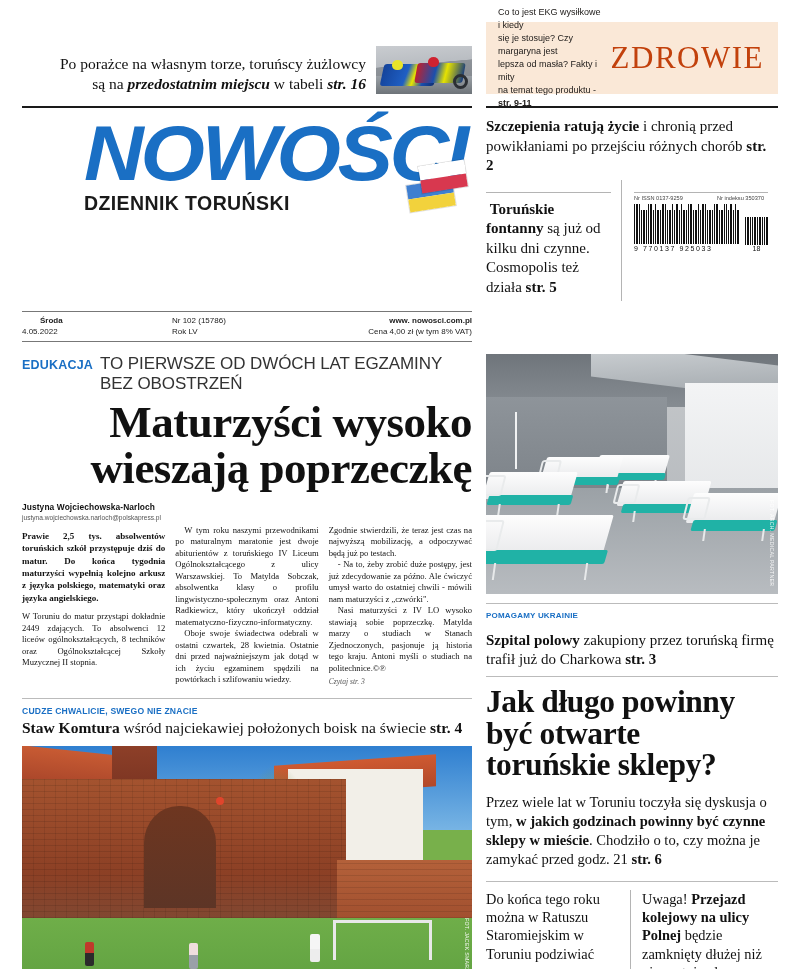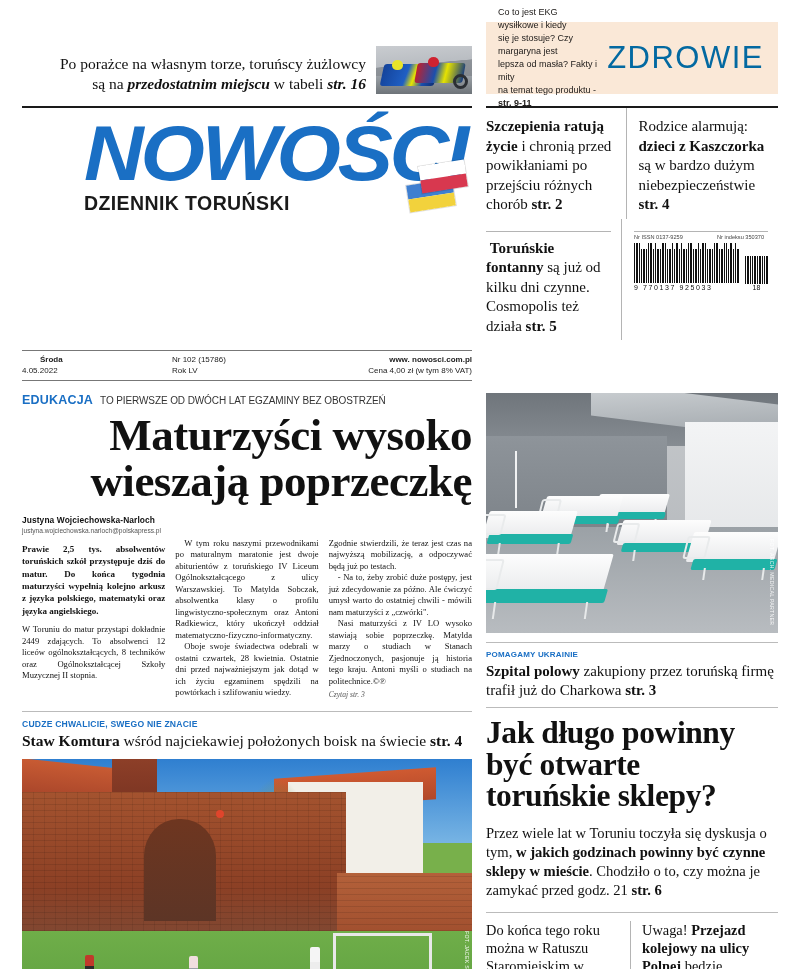--- a/index.html
+++ b/index.html
@@ -57,22 +57,22 @@
   .topstrip-right {
     flex: 1; margin-left: 14px; background: #fae8d7;
     display: flex; align-items: center; padding: 6px 14px 6px 12px;
   }
   .zdrowie-text {
     font-family: "Liberation Sans", sans-serif;
     font-size: 9px; line-height: 1.45; flex: 1; color:#23201e;
   }
   .zdrowie-text b { font-weight:bold; }
   .zdrowie-logo {
-    font-family: Liberation Sans, sans-serif;
-    font-size: 31px; letter-spacing: 1.5px; color: #0369a1;
+    font-family: Liberation Serif, serif;
+    font-size: 31px; letter-spacing: 1.5px; color: #c2410c;
     white-space: nowrap; padding-left: 8px;
   }
 
   
   .masthead-row { display: flex; margin: 12px 22px 0 22px; }
   .masthead-left {
     flex: 0 0 450px; border-top: 2px solid #1a1a1a; padding-top: 14px;
     position: relative;
   }
   .logo-wrap { position: relative; padding-left: 62px; }
@@ -145,21 +145,21 @@
   .main { display: flex; margin: 0 22px; }
   .main-left { flex: 0 0 450px; padding-top: 12px; }
   .main-right { flex: 1; margin-left: 14px; padding-top: 12px; }
 
   .kicker-line { display: flex; align-items: baseline; gap: 7px; padding-bottom: 4px; }
   .kicker {
     font-family: "Liberation Sans", sans-serif; font-weight: bold;
     font-size: 12.5px; color: #1a6fc4; letter-spacing: .2px;
   }
   .kicker-rest {
-    font-family: "Liberation Sans", sans-serif; font-size: 10px;
+    font-family: "Liberation Sans", sans-serif; font-size: 17px;
     color: #333; letter-spacing: -.1px;
   }
   .lead-headline {
     font-family: "Liberation Serif", serif; font-weight: bold;
     font-size: 45px; line-height: 1.02; letter-spacing: -0.5px;
     text-align: right; margin-top: 2px;
   }
 
   .byline { margin-top: 18px; }
   .byline-name {
@@ -307,21 +307,21 @@
   .b5 { left:46%; bottom:30%; width:30%; height:17%; }
   .b6 { left:70%; bottom:22%; width:30%; height:20%; }
   .iv-pole { position:absolute; left:10%; top:24%; width:2px; height:24%; background:#f1f2f3; }
   .credit-hosp { right: 3px; bottom: 8px; color: rgba(255,255,255,.9); }
 
   .ukr-block { margin-top: 9px; border-top: 1px solid #bbb; padding-top: 7px; }
   .ukr-kicker {
     font-family: "Liberation Sans", sans-serif; font-weight: bold;
     font-size: 8px; color: #1a6fc4; letter-spacing: .2px;
   }
-  .ukr-head { font-size: 15px; line-height: 1.24; margin-top: 3px; }
+  .ukr-head { font-size: 15px; line-height: 1.24; margin-top: 11px; }
   .ukr-head b { font-weight: bold; }
 
   .big-head {
     border-top: 1px solid #bbb; margin-top: 8px; padding-top: 9px;
     font-family: "Liberation Serif", serif; font-weight: bold;
     font-size: 31.5px; line-height: 1.0; letter-spacing: -0.4px;
   }
   .big-sub { margin-top: 12px; font-size: 14.6px; line-height: 1.3; }
   .big-sub b { font-weight: bold; }
 
@@ -379,25 +379,20 @@
           </div>
         </div>
       </div>
     </div>
 
     <div class="masthead-right">
       <div class="teaser-grid">
         <div class="teaser-col">
           <div class="teaser-text">
             <b>Szczepienia ratują życie</b><span> i chronią przed powikłaniami po przejściu różnych chorób </span><b>str. 2</b>
-          </div>
-        </div>
-        <div class="teaser-col second">
-          <div class="teaser-text">
-            <span>Rodzice alarmują: </span><b>dzieci z Kaszczorka</b><span> są w bardzo dużym niebezpieczeństwie </span><b>str. 4</b>
           </div>
         </div>
       </div>
 
       <div class="teaser-grid bottom">
         <div class="teaser-col">
           <div class="teaser-sep"></div>
           <div class="teaser-text" style="padding-top:7px;">
             &nbsp;<b>Toruńskie fontanny</b><span> są już od kilku dni czynne. Cosmopolis też działa </span><b>str. 5</b>
           </div>

